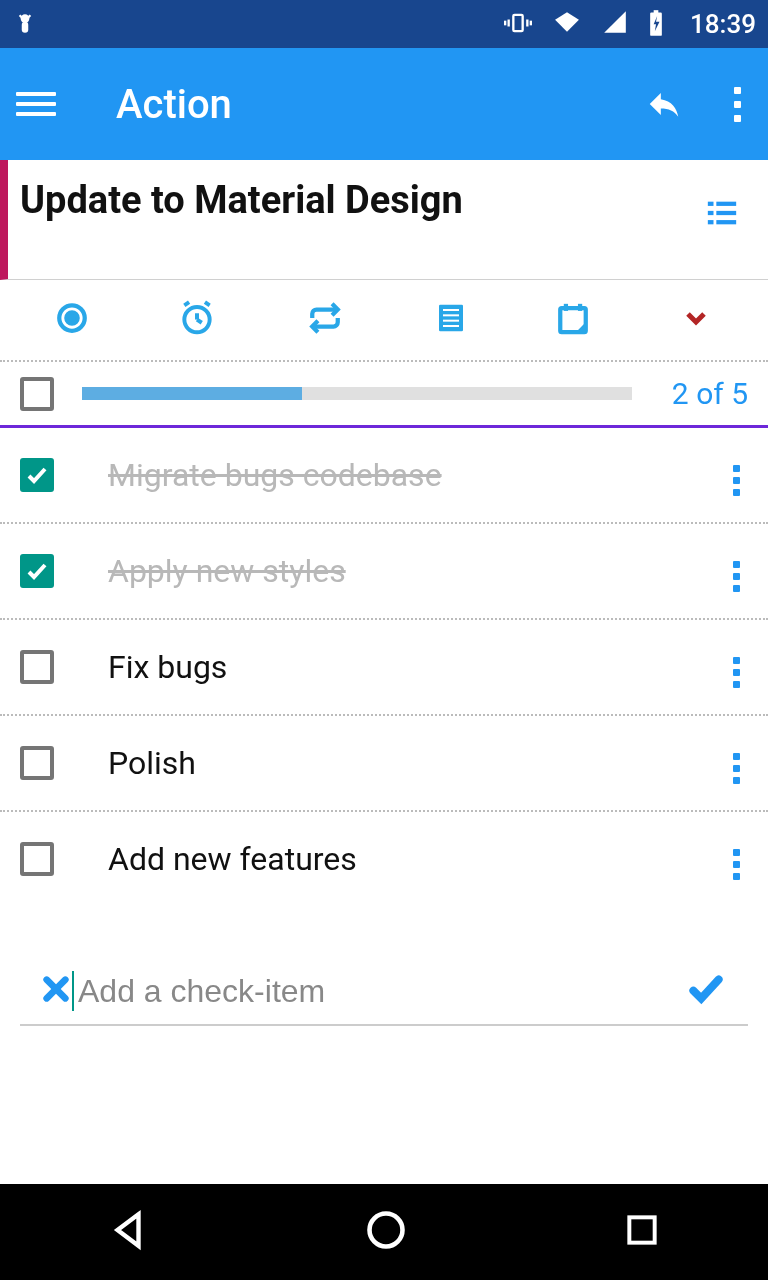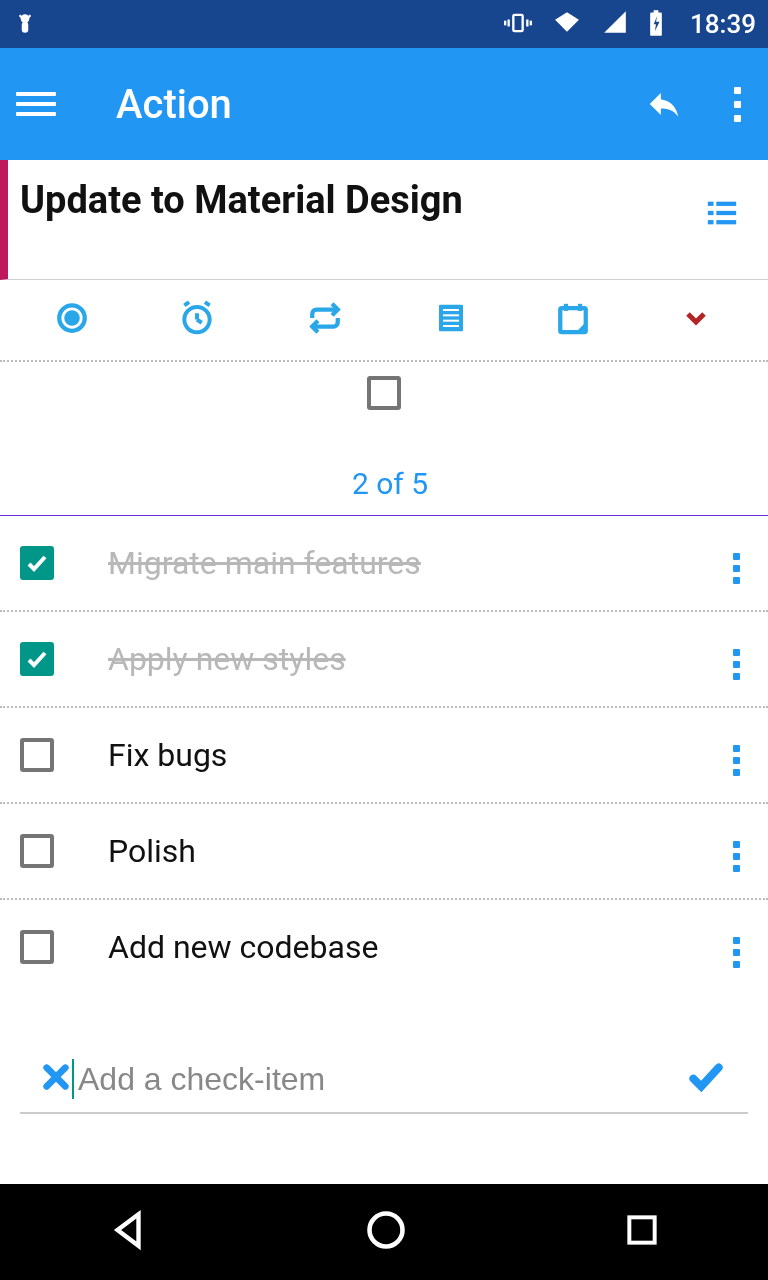--- a/index.html
+++ b/index.html
@@ -24,21 +24,21 @@
   .title-section { min-height: 120px; border-left: 8px solid #be185d; border-bottom: 1px solid #d0d0d0; display: flex; align-items: flex-start; padding: 18px 18px 18px 12px; }
   .task-title { font-size: 38px; font-weight: 700; color: #111; flex: 1; }
   .list-icon-btn { color: #2196f3; padding: 8px; cursor: pointer; margin-top: 10px; }
   
   
   .meta-row { height: 82px; display: flex; align-items: center; justify-content: space-around; border-bottom: 2px dotted #bbb; padding: 0 10px; }
   .meta-icon { color: #29a7e8; cursor: pointer; padding: 10px; }
   .meta-icon.danger { color: #b32525; }
   
   
-  .progress-row { display: flex; align-items: center; padding: 14px 20px; border-bottom: 1px solid #6d28d9; gap: 28px; flex-direction: column; }
+  .progress-row { display: flex; align-items: center; padding: 14px 20px; border-bottom: 3px solid #6d28d9; gap: 28px; }
   .checkbox { width: 34px; height: 34px; border: 4px solid #757575; border-radius: 3px; cursor: pointer; flex-shrink: 0; display: flex; align-items: center; justify-content: center; }
   .checkbox.checked { background: #009688; border-color: #009688; }
   .progress-bar { flex: 1; height: 13px; background: #e0e0e0; position: relative; }
   .progress-fill { position: absolute; left: 0; top: 0; height: 100%; background: #5dade2; }
   .progress-label { color: #2196f3; font-size: 30px; font-weight: 400; margin-left: 12px; }
   
   
   .check-items { }
   .check-item { display: flex; align-items: center; padding: 28px 20px; border-bottom: 2px dotted #bbb; gap: 54px; }
   .check-item:last-child { border-bottom: none; }
@@ -182,21 +182,21 @@
   <div class="progress-label">2 of 5</div>
 </div>
 
 <div class="check-items" id="items">
     <div class="check-item">
       <div class="checkbox checked">
         <svg width="24" height="24" viewBox="0 0 24 24" fill="none" stroke="#fff" stroke-width="4">
           <polyline points="4 13 9 18 20 6"></polyline>
         </svg>
       </div>
-      <div class="check-label done">Migrate main features</div>
+      <div class="check-label done">Migrate bugs codebase</div>
       <div class="item-more">
         <span></span>
         <span></span>
         <span></span>
       </div>
     </div>
     <div class="check-item">
       <div class="checkbox checked">
         <svg width="24" height="24" viewBox="0 0 24 24" fill="none" stroke="#fff" stroke-width="4">
           <polyline points="4 13 9 18 20 6"></polyline>
@@ -222,21 +222,21 @@
       <div class="checkbox"></div>
       <div class="check-label">Polish</div>
       <div class="item-more">
         <span></span>
         <span></span>
         <span></span>
       </div>
     </div>
     <div class="check-item">
       <div class="checkbox"></div>
-      <div class="check-label">Add new codebase</div>
+      <div class="check-label">Add new features</div>
       <div class="item-more">
         <span></span>
         <span></span>
         <span></span>
       </div>
     </div>
   </div>
 
 <div class="add-row" style="margin-top:34px;">
   <div class="close-x">

